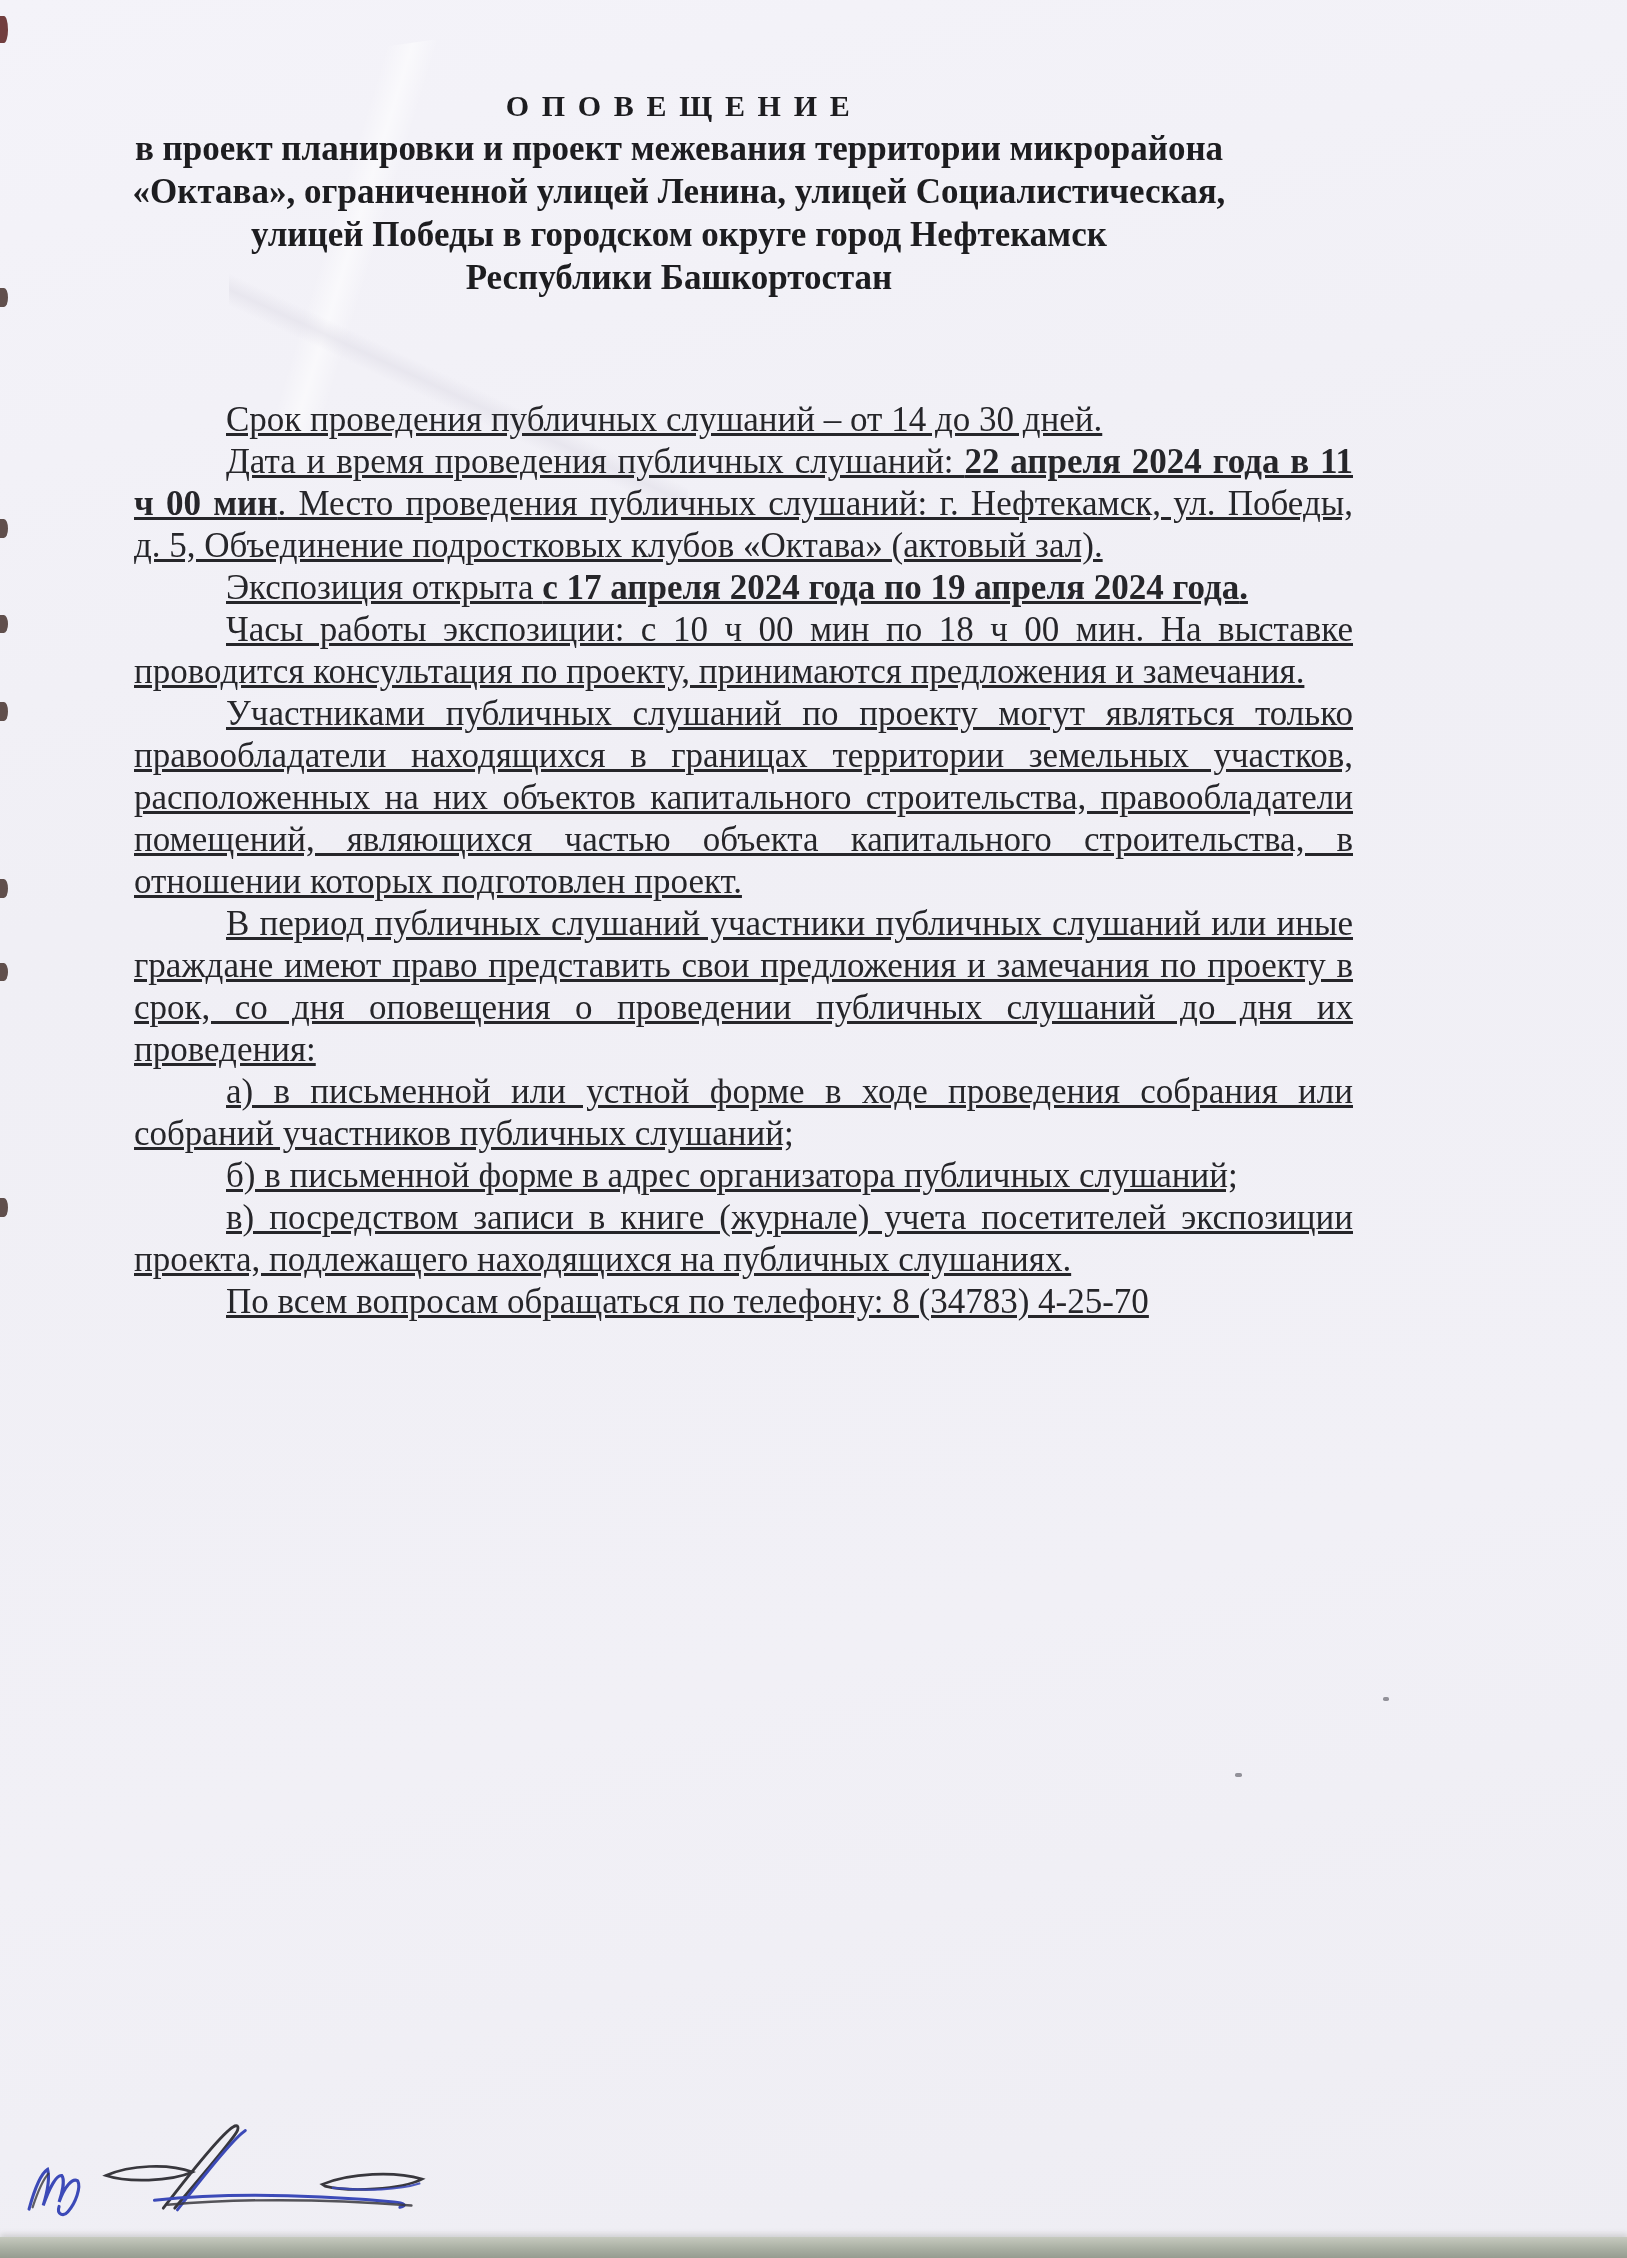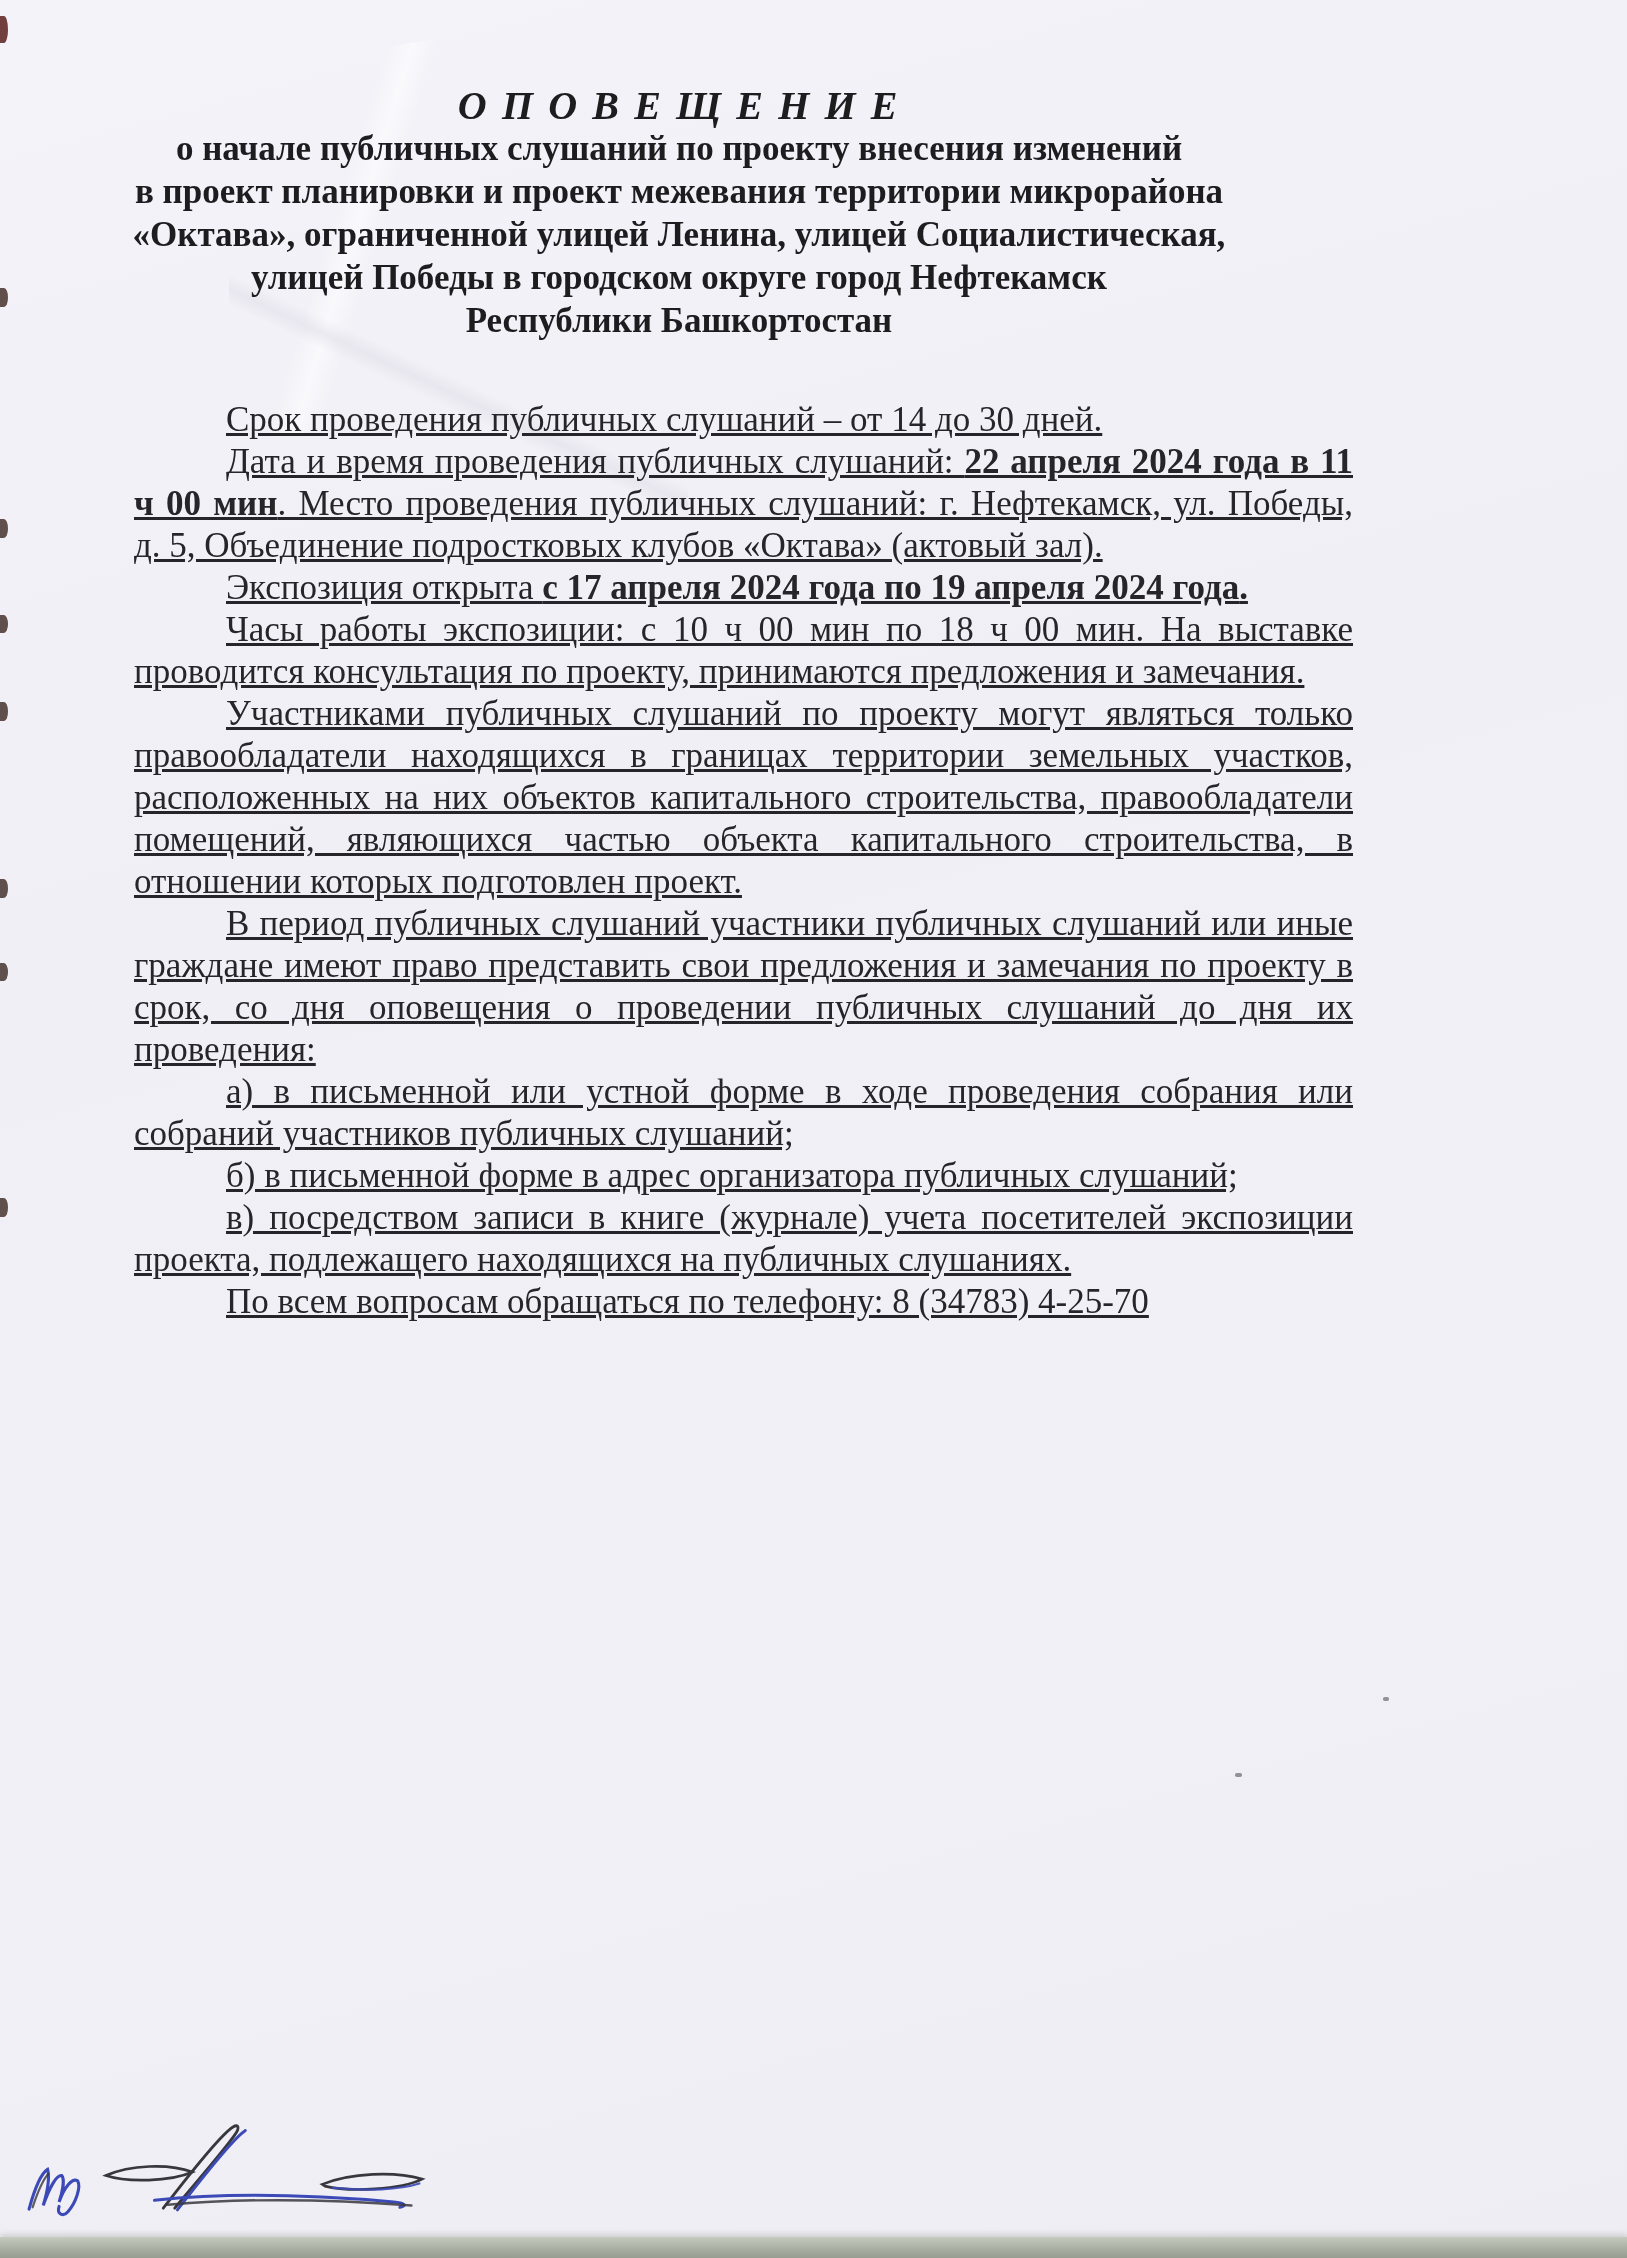--- a/index.html
+++ b/index.html
@@ -26,21 +26,21 @@
   
   .title-block {
     position:absolute; left:132px; top:84px; width:1094px;
     text-align:center;
     color:#1d1d20;
     font-weight:bold;
     font-size:35px;
     line-height:43px;
   }
   .title-line { white-space:nowrap; }
-  .title-main { letter-spacing:2.6px; font-size:40px;font-style:italic; }
+  .title-main { letter-spacing:2.6px; font-size:30px; }
 
   
   .body-block {
     position:absolute; left:134px; top:399px; width:1219px;
     color:#26262a;
     font-size:35px;
     line-height:42px;
     text-align:justify;
     text-decoration:underline;
   }
@@ -79,21 +79,20 @@
   .sp2 { left:1383px; top:1697px; width:6.2px; height:3.5px; }
 </style>
 </head>
 <body>
 
 <div class="crease crease-a"></div>
 <div class="crease crease-b"></div>
 
 <div class="title-block">
     <div class="title-line title-main">О П О В Е Щ Е Н И Е</div>
-    <div class="title-line">о начале публичных слушаний по проекту внесения изменений</div>
     <div class="title-line">в проект планировки и проект межевания территории микрорайона</div>
     <div class="title-line">«Октава», ограниченной улицей Ленина, улицей Социалистическая,</div>
     <div class="title-line">улицей Победы в городском округе город Нефтекамск</div>
     <div class="title-line">Республики Башкортостан</div>
   </div>
 
 <div class="body-block">
     <p class="para"><span class="reg">Срок проведения публичных слушаний – от 14 до 30 дней.</span></p>
     <p class="para"><span class="reg">Дата и время проведения публичных слушаний: </span><span class="bold">22 апреля 2024 года в 11 ч 00 мин</span><span class="reg">. Место проведения публичных слушаний: г. Нефтекамск, ул. Победы, д. 5, Объединение подростковых клубов «Октава» (актовый зал).</span></p>
     <p class="para"><span class="reg">Экспозиция открыта </span><span class="bold">с 17 апреля 2024 года по 19 апреля 2024 года</span><span class="bold">.</span></p>

